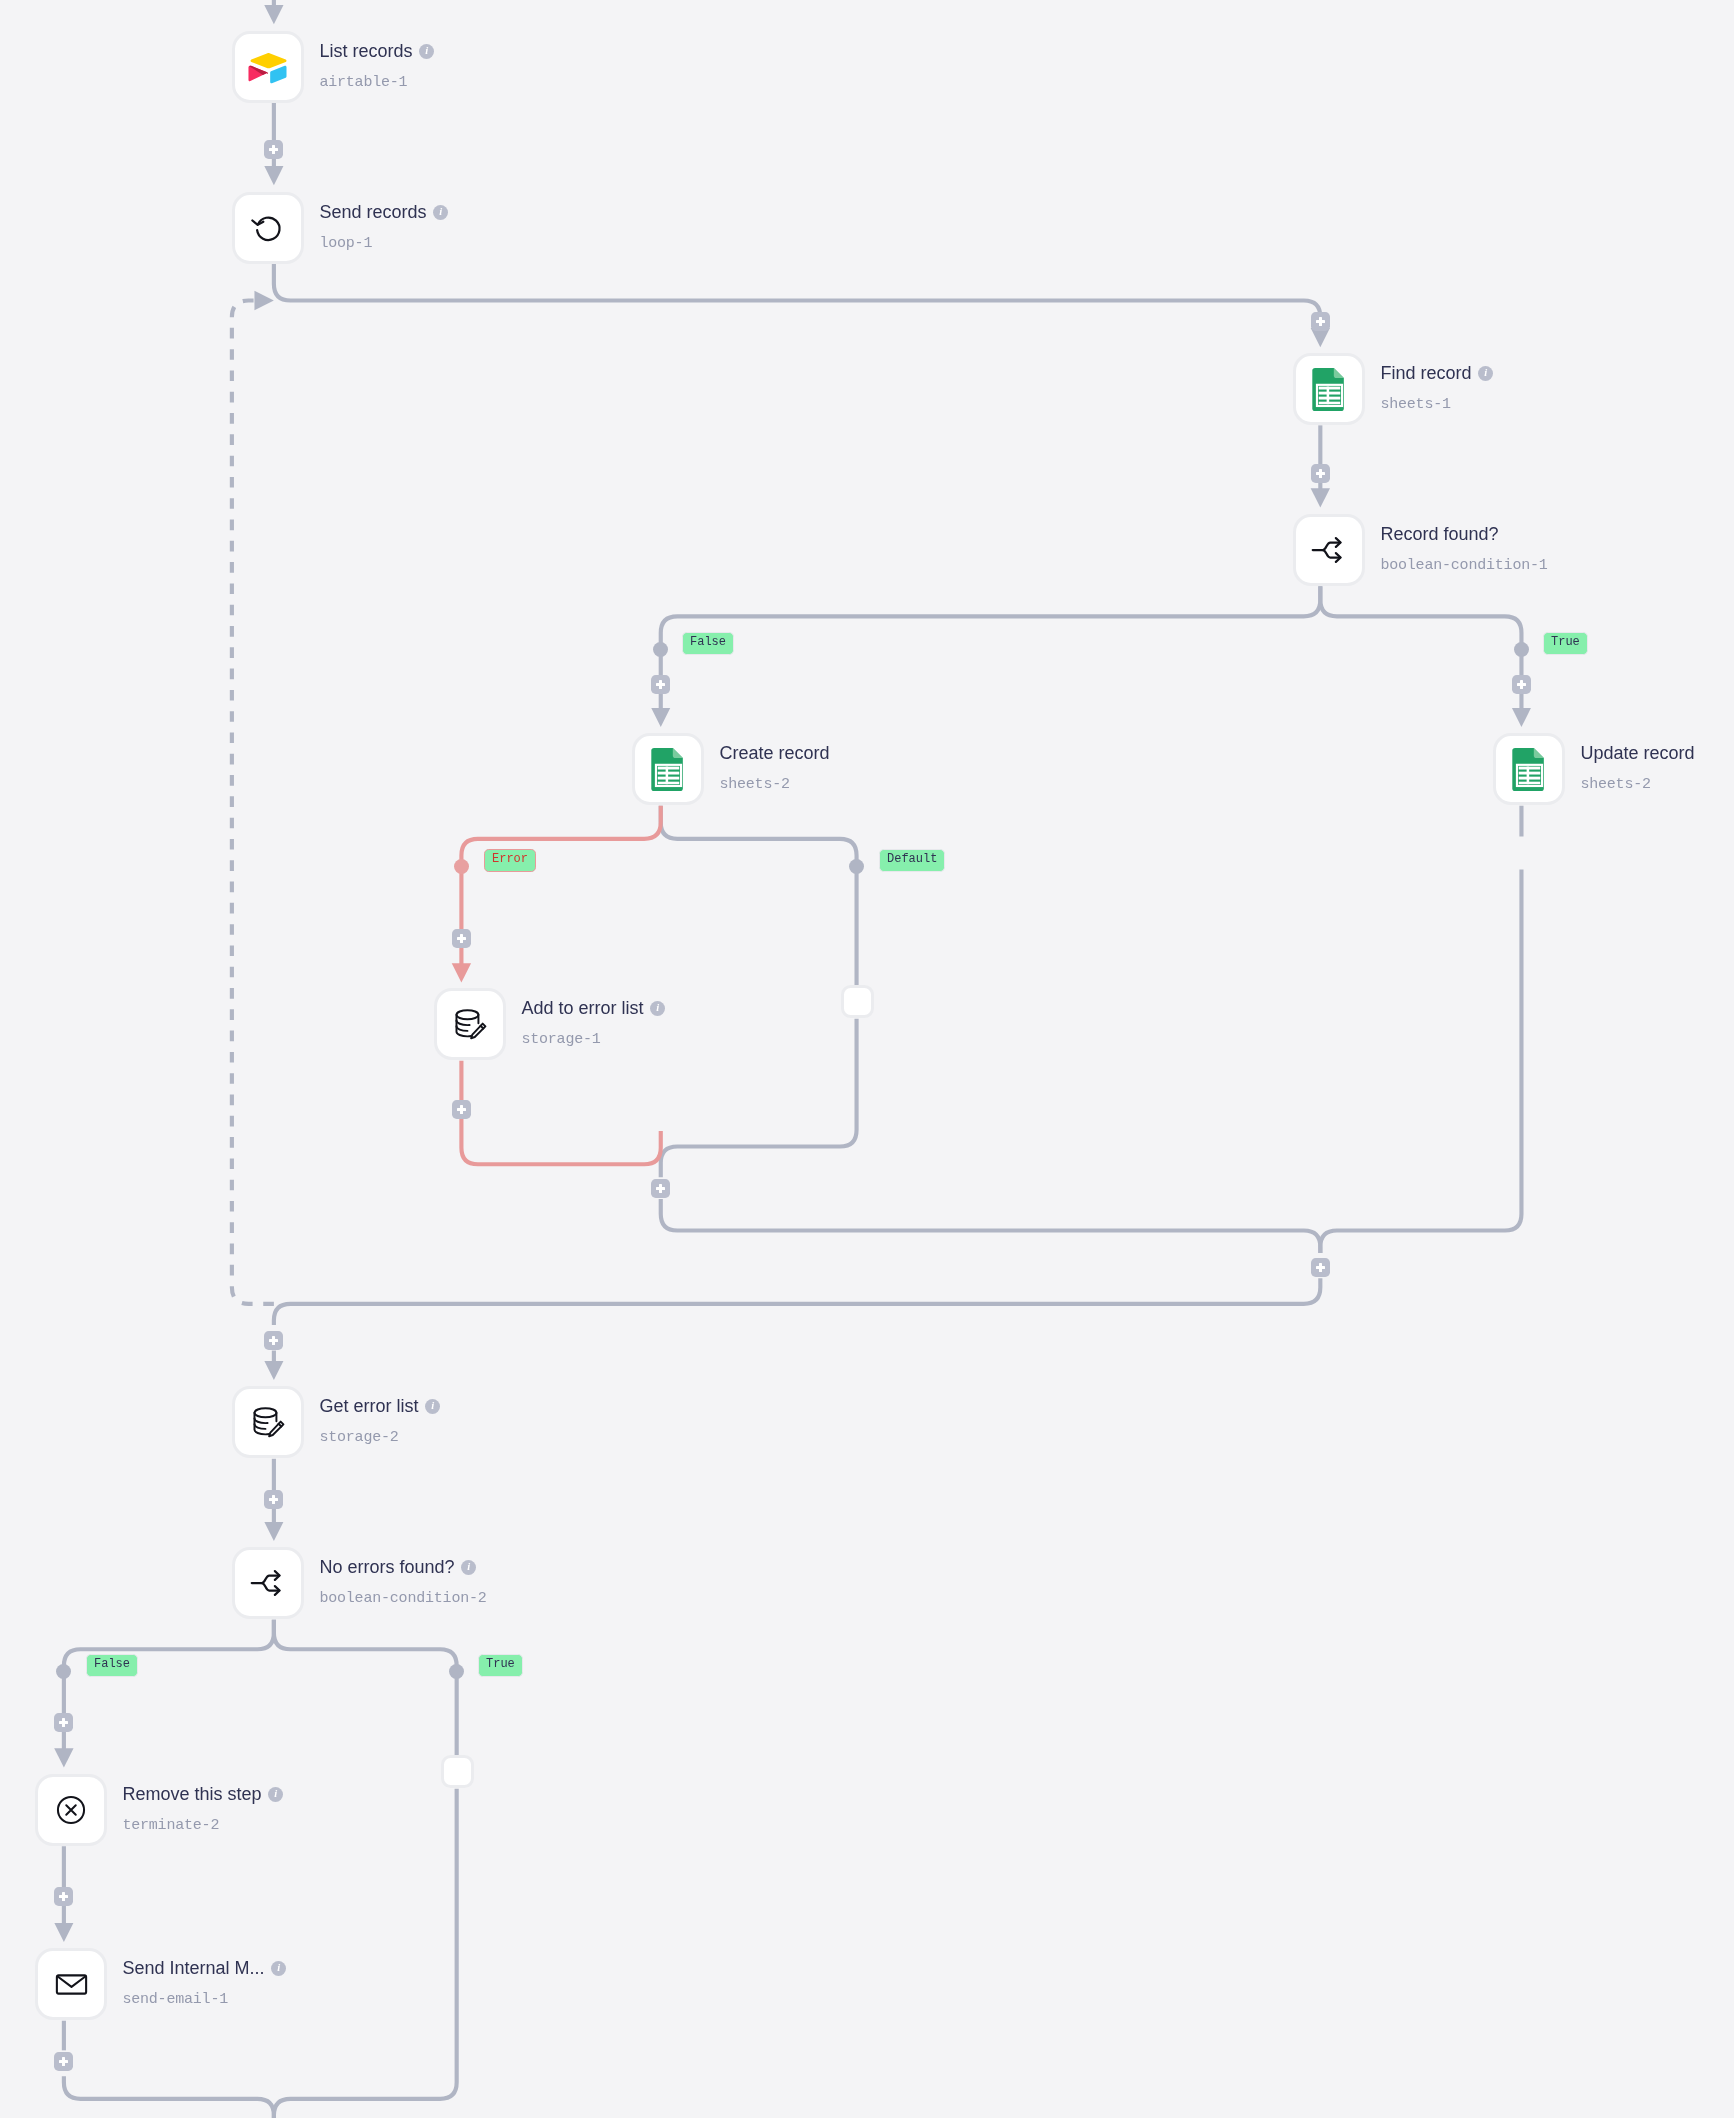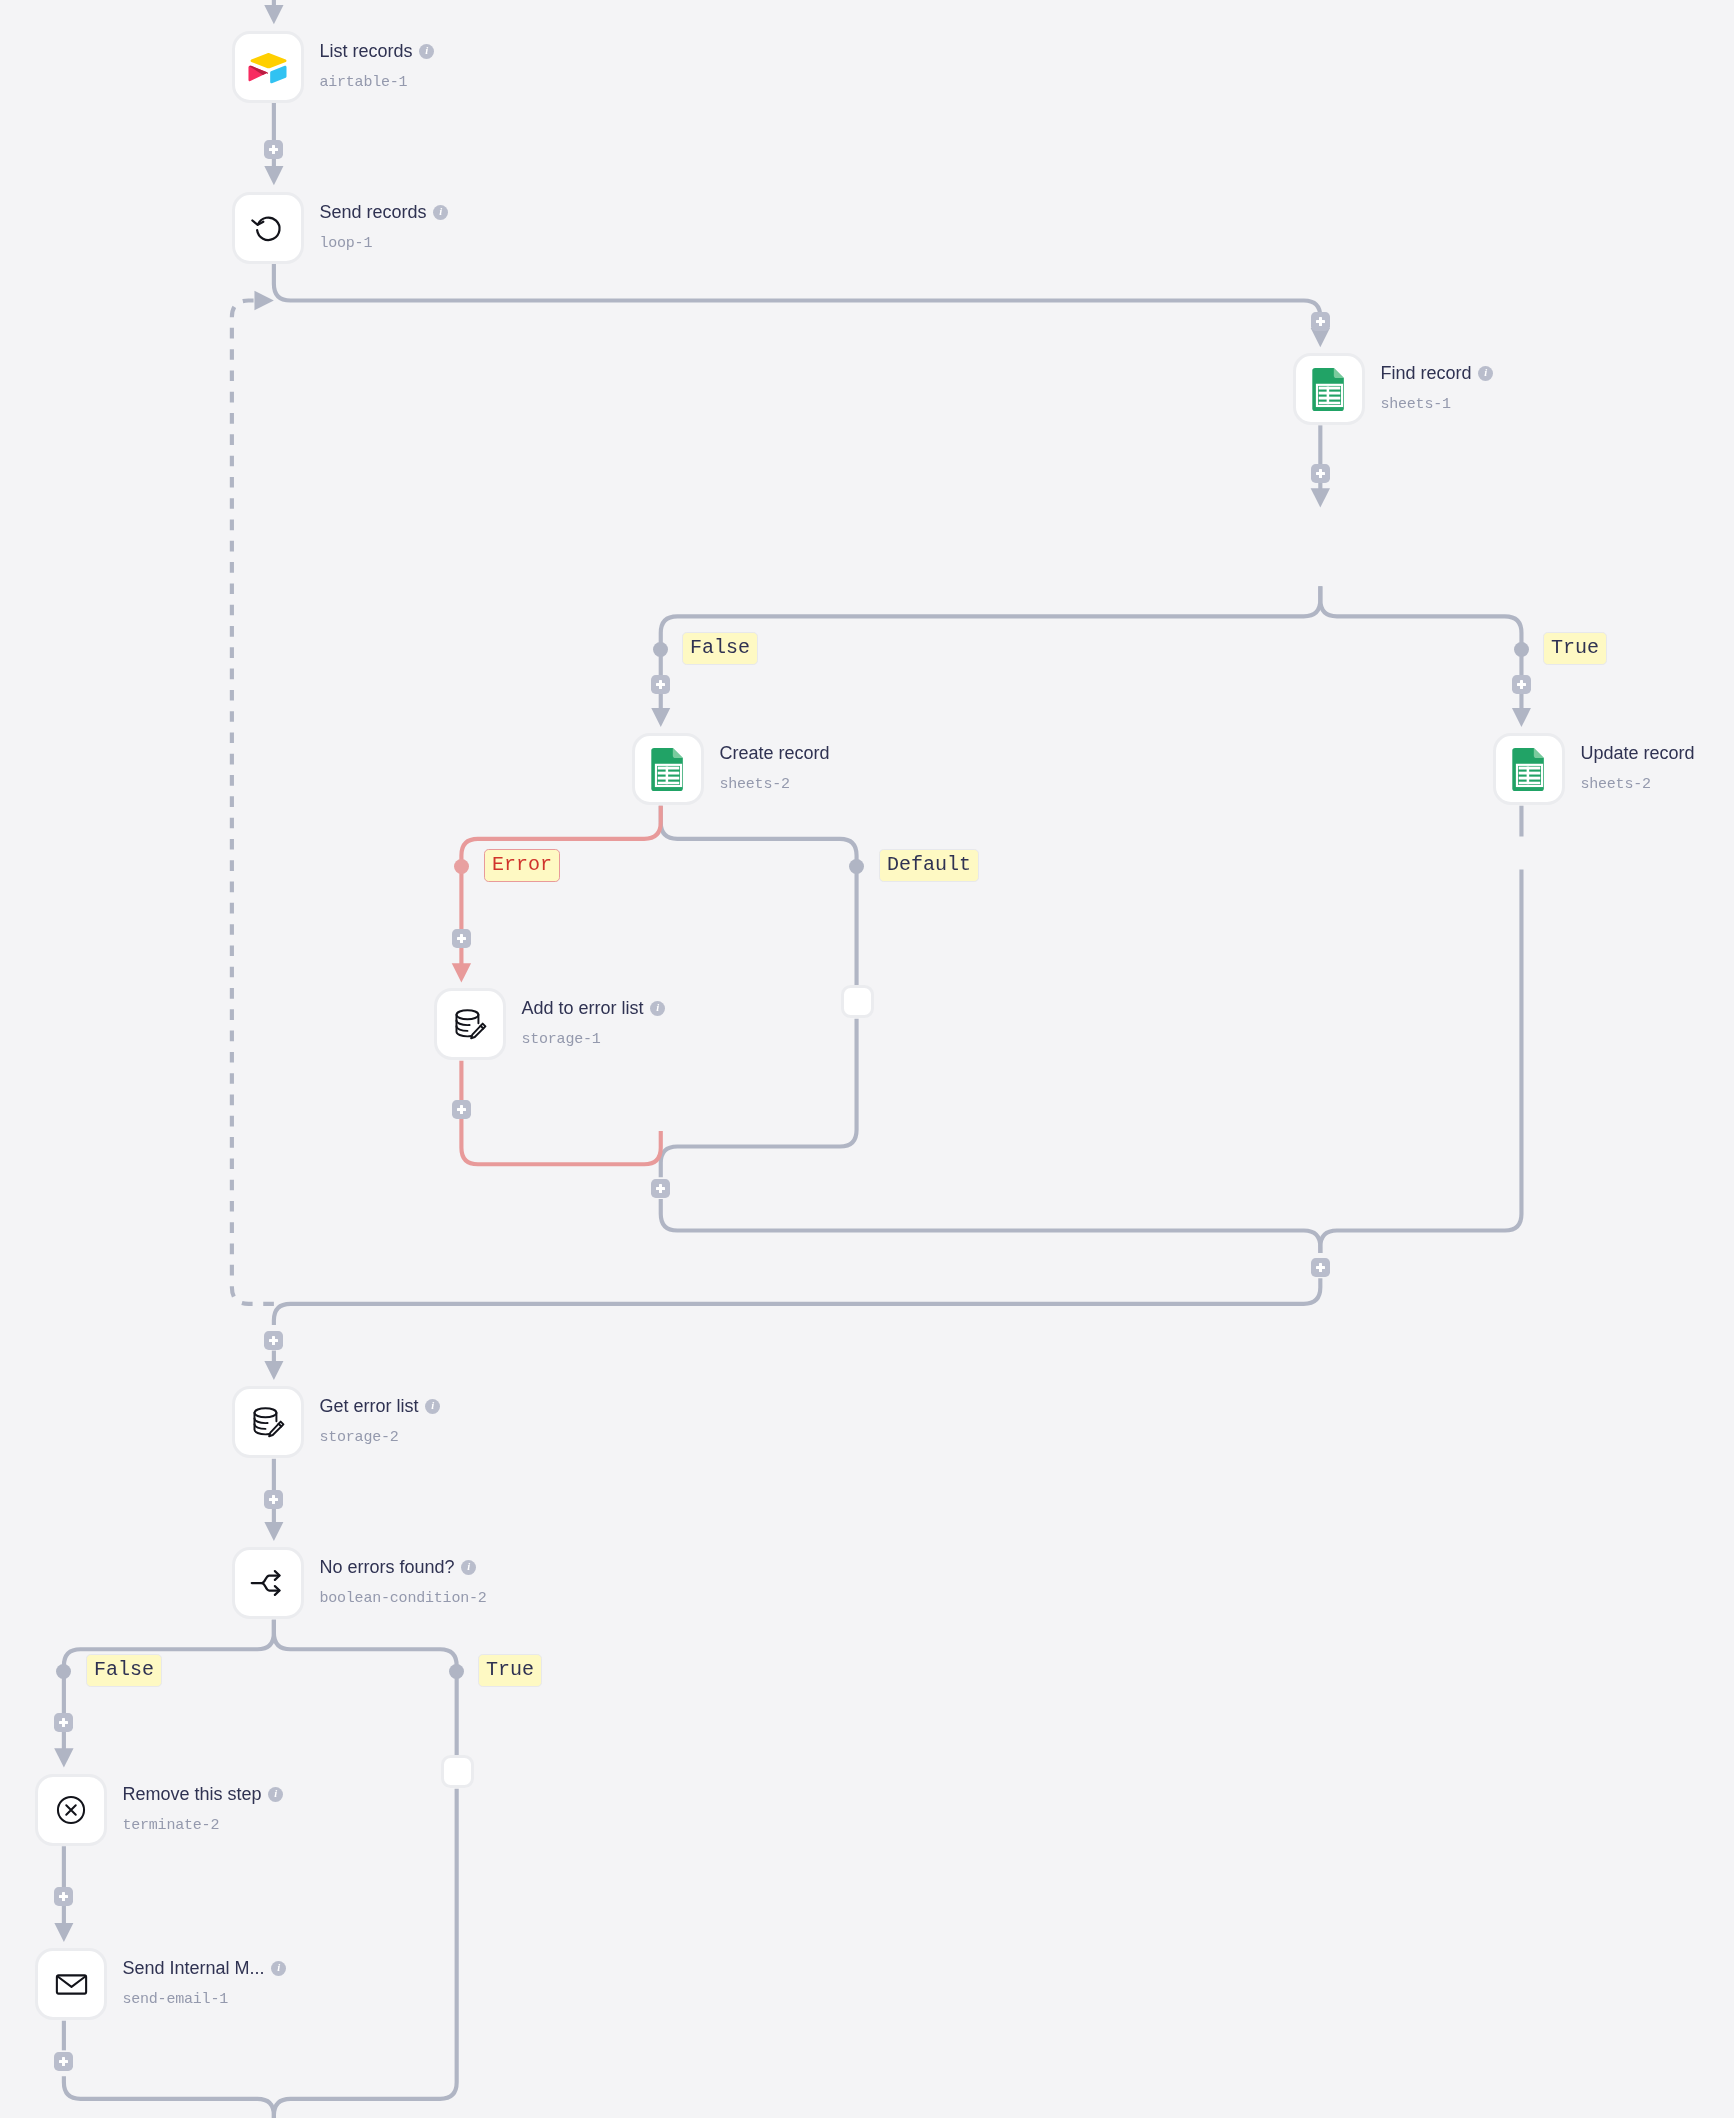--- a/index.html
+++ b/index.html
@@ -52,24 +52,24 @@
   .plus{
     position:absolute;width:19px;height:19px;border-radius:4.7px;
     background:#b9bdcc;display:flex;align-items:center;justify-content:center;
   }
   .plus:before{content:"";position:absolute;width:9.5px;height:2.4px;background:#fff;border-radius:0.6px;}
   .plus:after{content:"";position:absolute;width:2.4px;height:9.5px;background:#fff;border-radius:0.6px;}
 
   
   .edge-label{
     position:absolute;
-    background:#fef9c3;border:1.2px solid #e7e8ec;border-radius:4.7px;
+    background:#86efac;border:1.2px solid #e7e8ec;border-radius:4.7px;
     padding:2.4px 7px 3.5px 7px;
     font-family:"Liberation Mono", monospace;
-    font-size:20px;line-height:1.25;color:#2f3252;white-space:nowrap;
+    font-size:12px;line-height:1.25;color:#2f3252;white-space:nowrap;
   }
   .edge-label.error{border-color:#e89a9a;color:#d0342c;}
   .edge-dot{position:absolute;width:15.4px;height:15.4px;border-radius:50%;background:#b0b5c4;}
   .edge-dot.error{background:#e8a0a0;}
 </style>
 </head>
 <body>
 
 <div id="canvas">
 
@@ -191,20 +191,38 @@
     </div>
     <div class="node-text">
       <div class="node-title">
         <span>Find record</span>
         <span class="info-icon">i</span>
       </div>
       <div class="node-sub">sheets-1</div>
     </div>
   </div>
 
+  <div class="node" style="left:1293px;top:514px">
+    <div class="node-box">
+      <span>
+        <svg width="40" height="40" viewBox="0 0 64 64" fill="none" stroke="#12131a" stroke-width="3.6" stroke-linecap="round" stroke-linejoin="round">
+          <path d="M6 32 H22 C28 32 28 20 34 20 H50"></path>
+          <path d="M22 32 C28 32 28 44 34 44 H50"></path>
+          <path d="M43 13 L50.5 20 L43 27"></path>
+          <path d="M43 37 L50.5 44 L43 51"></path>
+        </svg>
+      </span>
+    </div>
+    <div class="node-text">
+      <div class="node-title">
+        <span>Record found?</span>
+      </div>
+      <div class="node-sub">boolean-condition-1</div>
+    </div>
+  </div>
 
   <div class="node" style="left:632px;top:733px">
     <div class="node-box">
       <span>
         <svg width="35" height="43" viewBox="0 0 48 60">
           <path d="M4 0 h26 l14 14 v42 a4 4 0 0 1 -4 4 H4 a4 4 0 0 1 -4 -4 V4 a4 4 0 0 1 4 -4 z" fill="#21A366"></path>
           <path d="M30 0 l14 14 H34 a4 4 0 0 1 -4 -4 z" fill="#7ACB9E"></path>
           <g fill="#ffffff">
             <rect x="9" y="26" width="30" height="4"></rect>
             <rect x="9" y="33" width="30" height="4"></rect>

